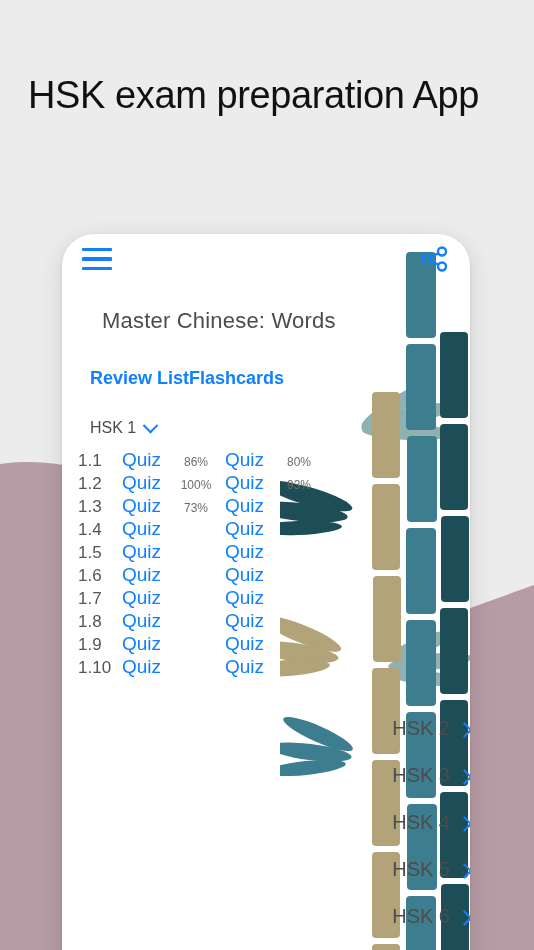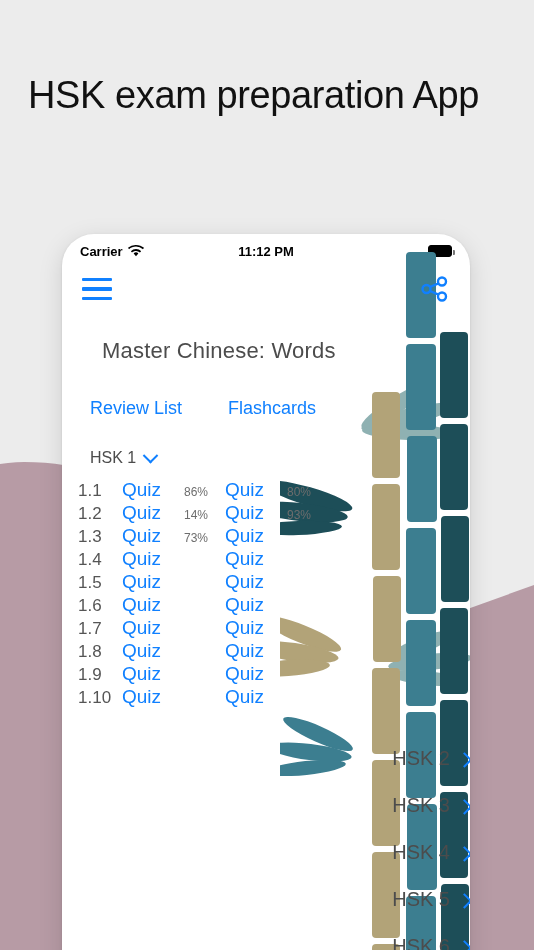--- a/index.html
+++ b/index.html
@@ -127,24 +127,24 @@
     font-weight: 400;
     color: #4c4c4c;
     padding: 24px 0 0 40px;
     letter-spacing: 0.2px;
     position: relative;
     z-index: 4;
   }
 
   .tabs {
     display: flex;
-    gap: 46px;
     padding: 34px 0 0 28px;
     position: relative;
     z-index: 4;
+    font-weight: bold;
   }
   .tab {
     font-size: 18px;
     color: #1080ff;
     cursor: pointer;
   }
 
   .level-header {
     display: flex;
     align-items: center;
@@ -288,34 +288,20 @@
       <rect x="160" y="98" width="28" height="86" rx="4"></rect>
       <rect x="160" y="190" width="28" height="86" rx="4"></rect>
       <rect x="161" y="282" width="28" height="86" rx="4"></rect>
       <rect x="160" y="374" width="28" height="86" rx="4"></rect>
       <rect x="160" y="466" width="28" height="86" rx="4"></rect>
       <rect x="160" y="558" width="28" height="86" rx="4"></rect>
       <rect x="161" y="650" width="28" height="86" rx="4"></rect>
     </g>
   </svg>
 
-  <div class="statusbar">
-    <div class="sb-left">
-      <span>Carrier</span>
-      <svg width="16" height="12" viewBox="0 0 16 12">
-        <path d="M8 11.2 5.6 8.4a3.6 3.6 0 0 1 4.8 0Z" fill="#000"></path>
-        <path d="M8 6.1c-1.5 0-2.9.55-3.95 1.5l-1.2-1.4A7.5 7.5 0 0 1 8 4.1c1.95 0 3.75.75 5.15 2.1l-1.2 1.4A5.85 5.85 0 0 0 8 6.1Z" fill="#000"></path>
-        <path d="M8 1.6c-2.7 0-5.2 1-7 2.7L0 2.85A12 12 0 0 1 8 0c3 0 5.9 1.05 8 2.85l-1 1.45A10.6 10.6 0 0 0 8 1.6Z" fill="#000"></path>
-      </svg>
-    </div>
-    <div class="sb-time">11:12 PM</div>
-    <div class="sb-right">
-      <div class="battery"></div>
-    </div>
-  </div>
 
   <div class="navrow">
     <div class="hamburger">
       <span></span>
       <span></span>
       <span></span>
     </div>
     <svg width="30" height="30" viewBox="0 0 30 30">
       <circle cx="22" cy="7.5" r="4" fill="none" stroke="#1080ff" stroke-width="2.4"></circle>
       <circle cx="22" cy="22.5" r="4" fill="none" stroke="#1080ff" stroke-width="2.4"></circle>
@@ -341,21 +327,21 @@
       <div class="lesson-row">
         <span class="lesson-num">1.1</span>
         <span class="quiz-link">Quiz</span>
         <span class="pct">86%</span>
         <span class="quiz-link second">Quiz</span>
         <span class="pct">80%</span>
       </div>
       <div class="lesson-row">
         <span class="lesson-num">1.2</span>
         <span class="quiz-link">Quiz</span>
-        <span class="pct">14%</span>
+        <span class="pct">100%</span>
         <span class="quiz-link second">Quiz</span>
         <span class="pct">93%</span>
       </div>
       <div class="lesson-row">
         <span class="lesson-num">1.3</span>
         <span class="quiz-link">Quiz</span>
         <span class="pct">73%</span>
         <span class="quiz-link second">Quiz</span>
         <span class="pct"></span>
       </div>

